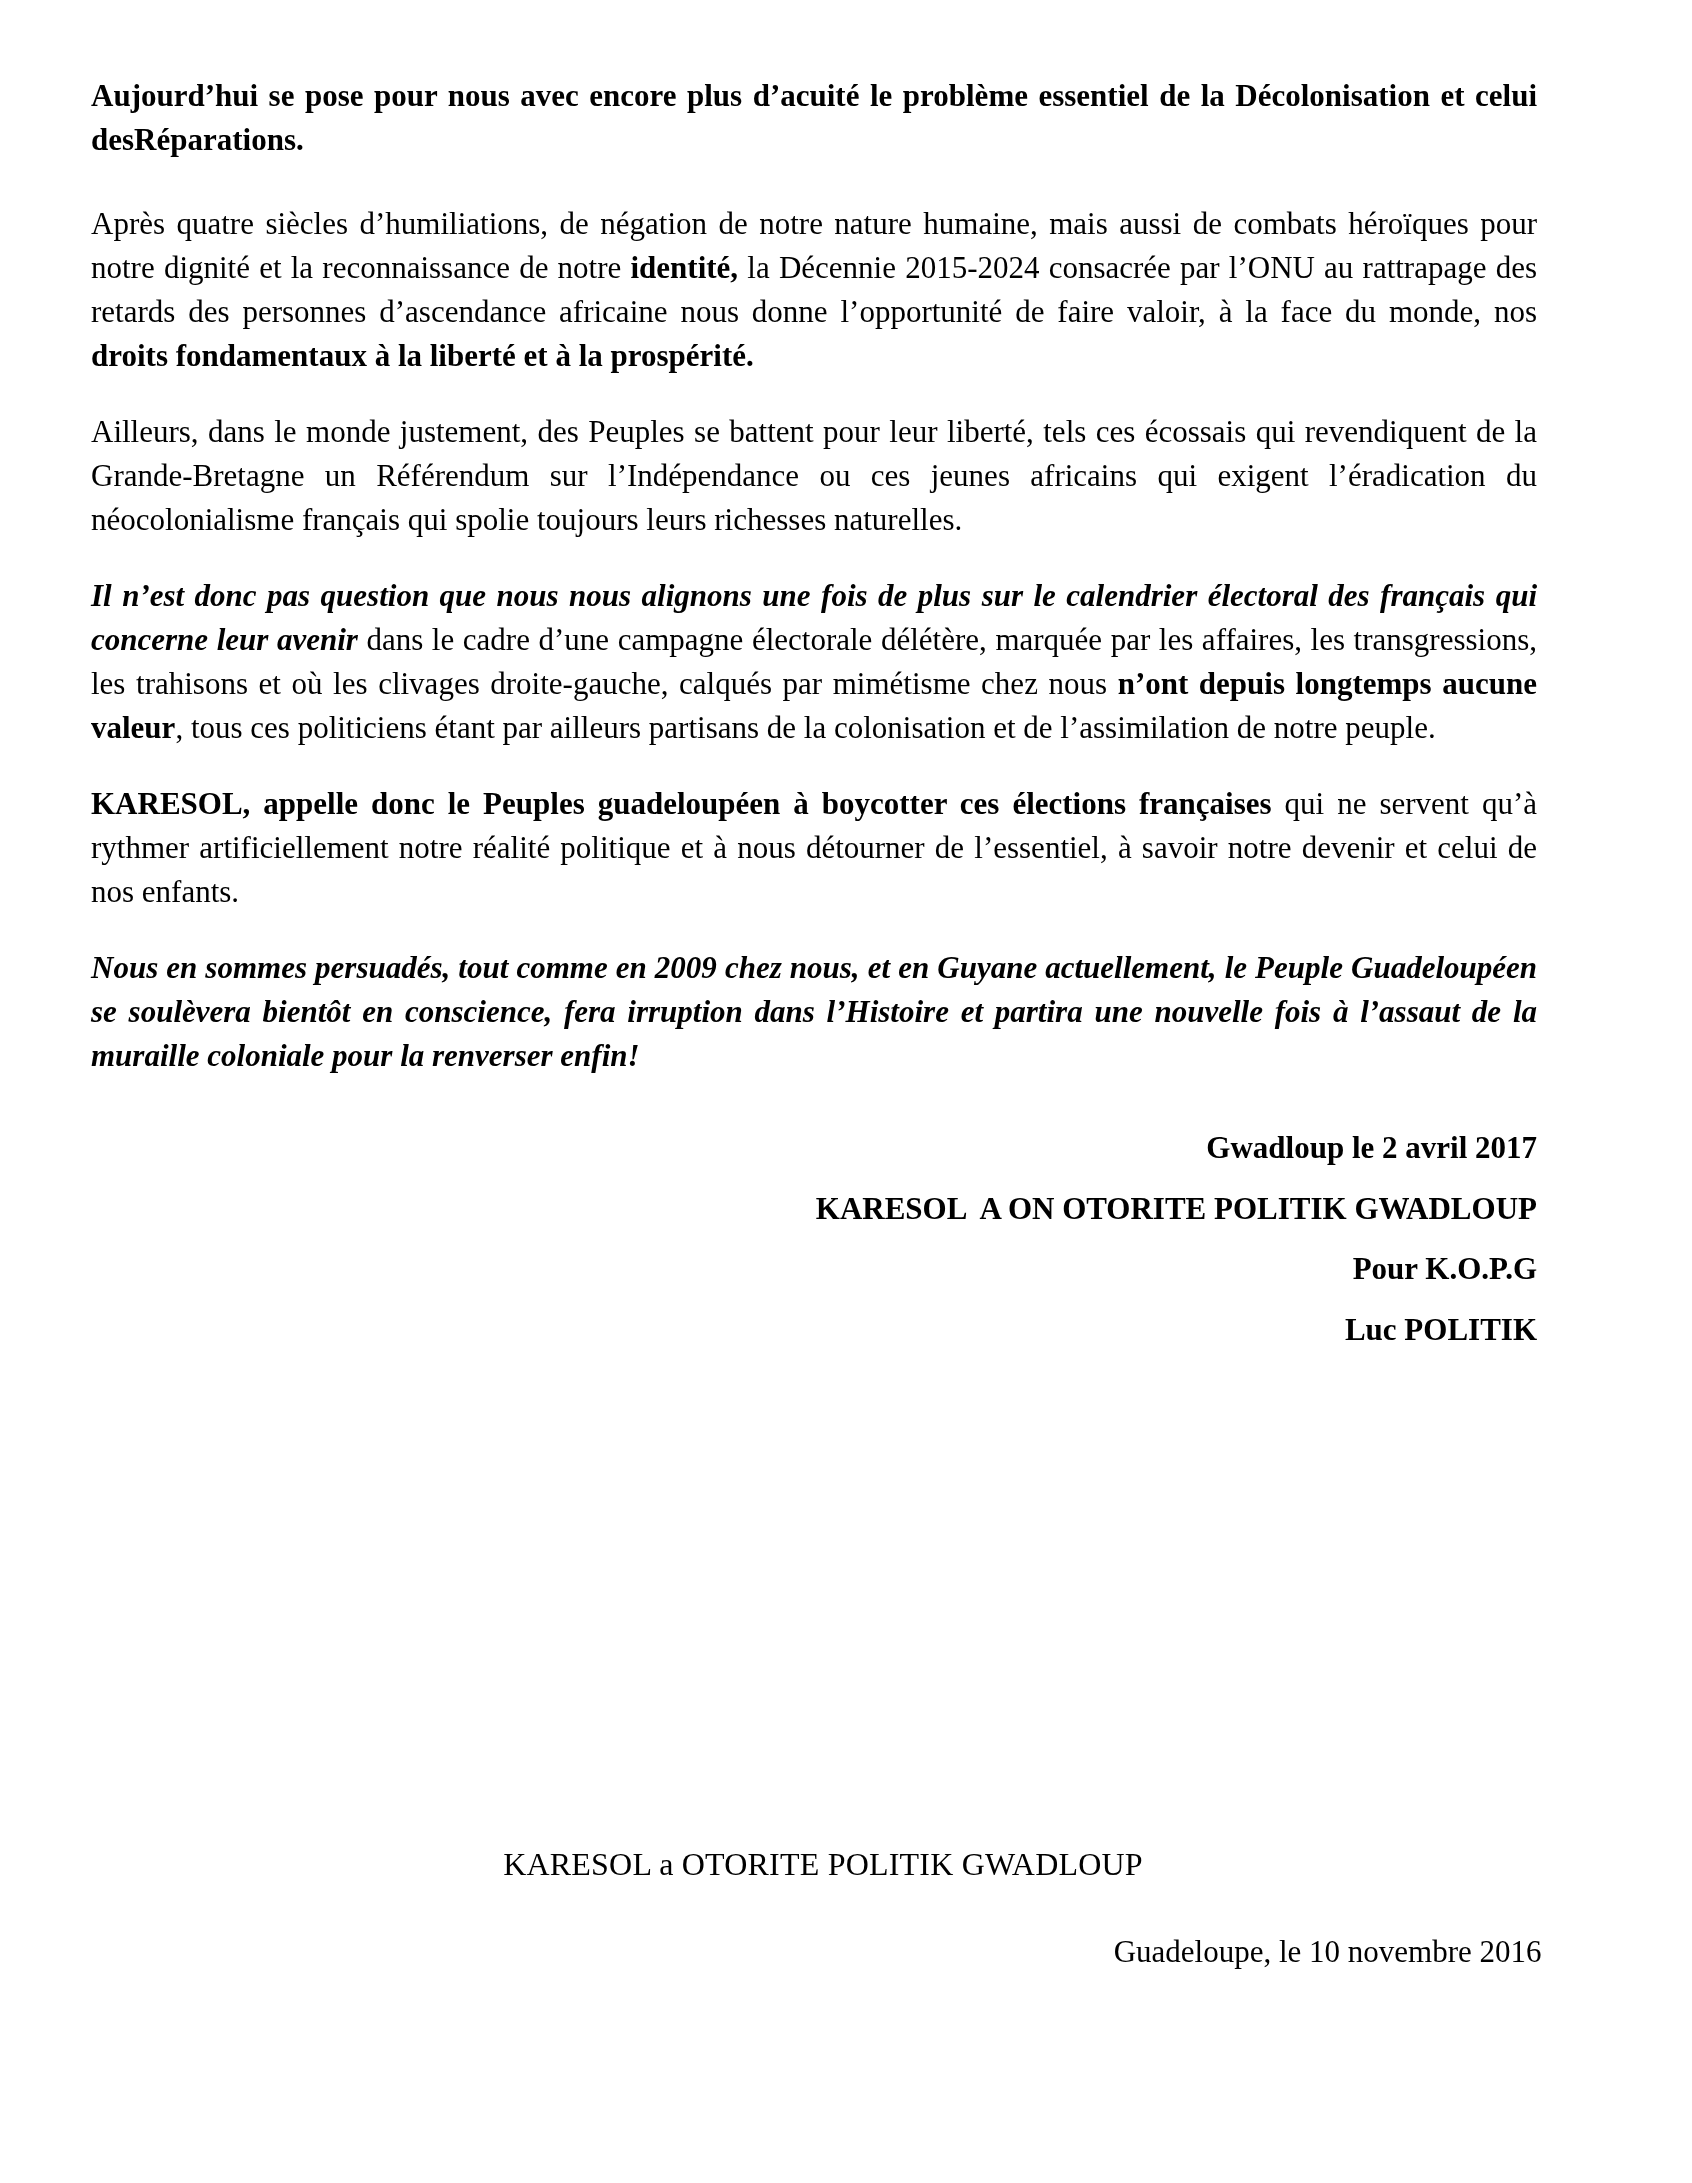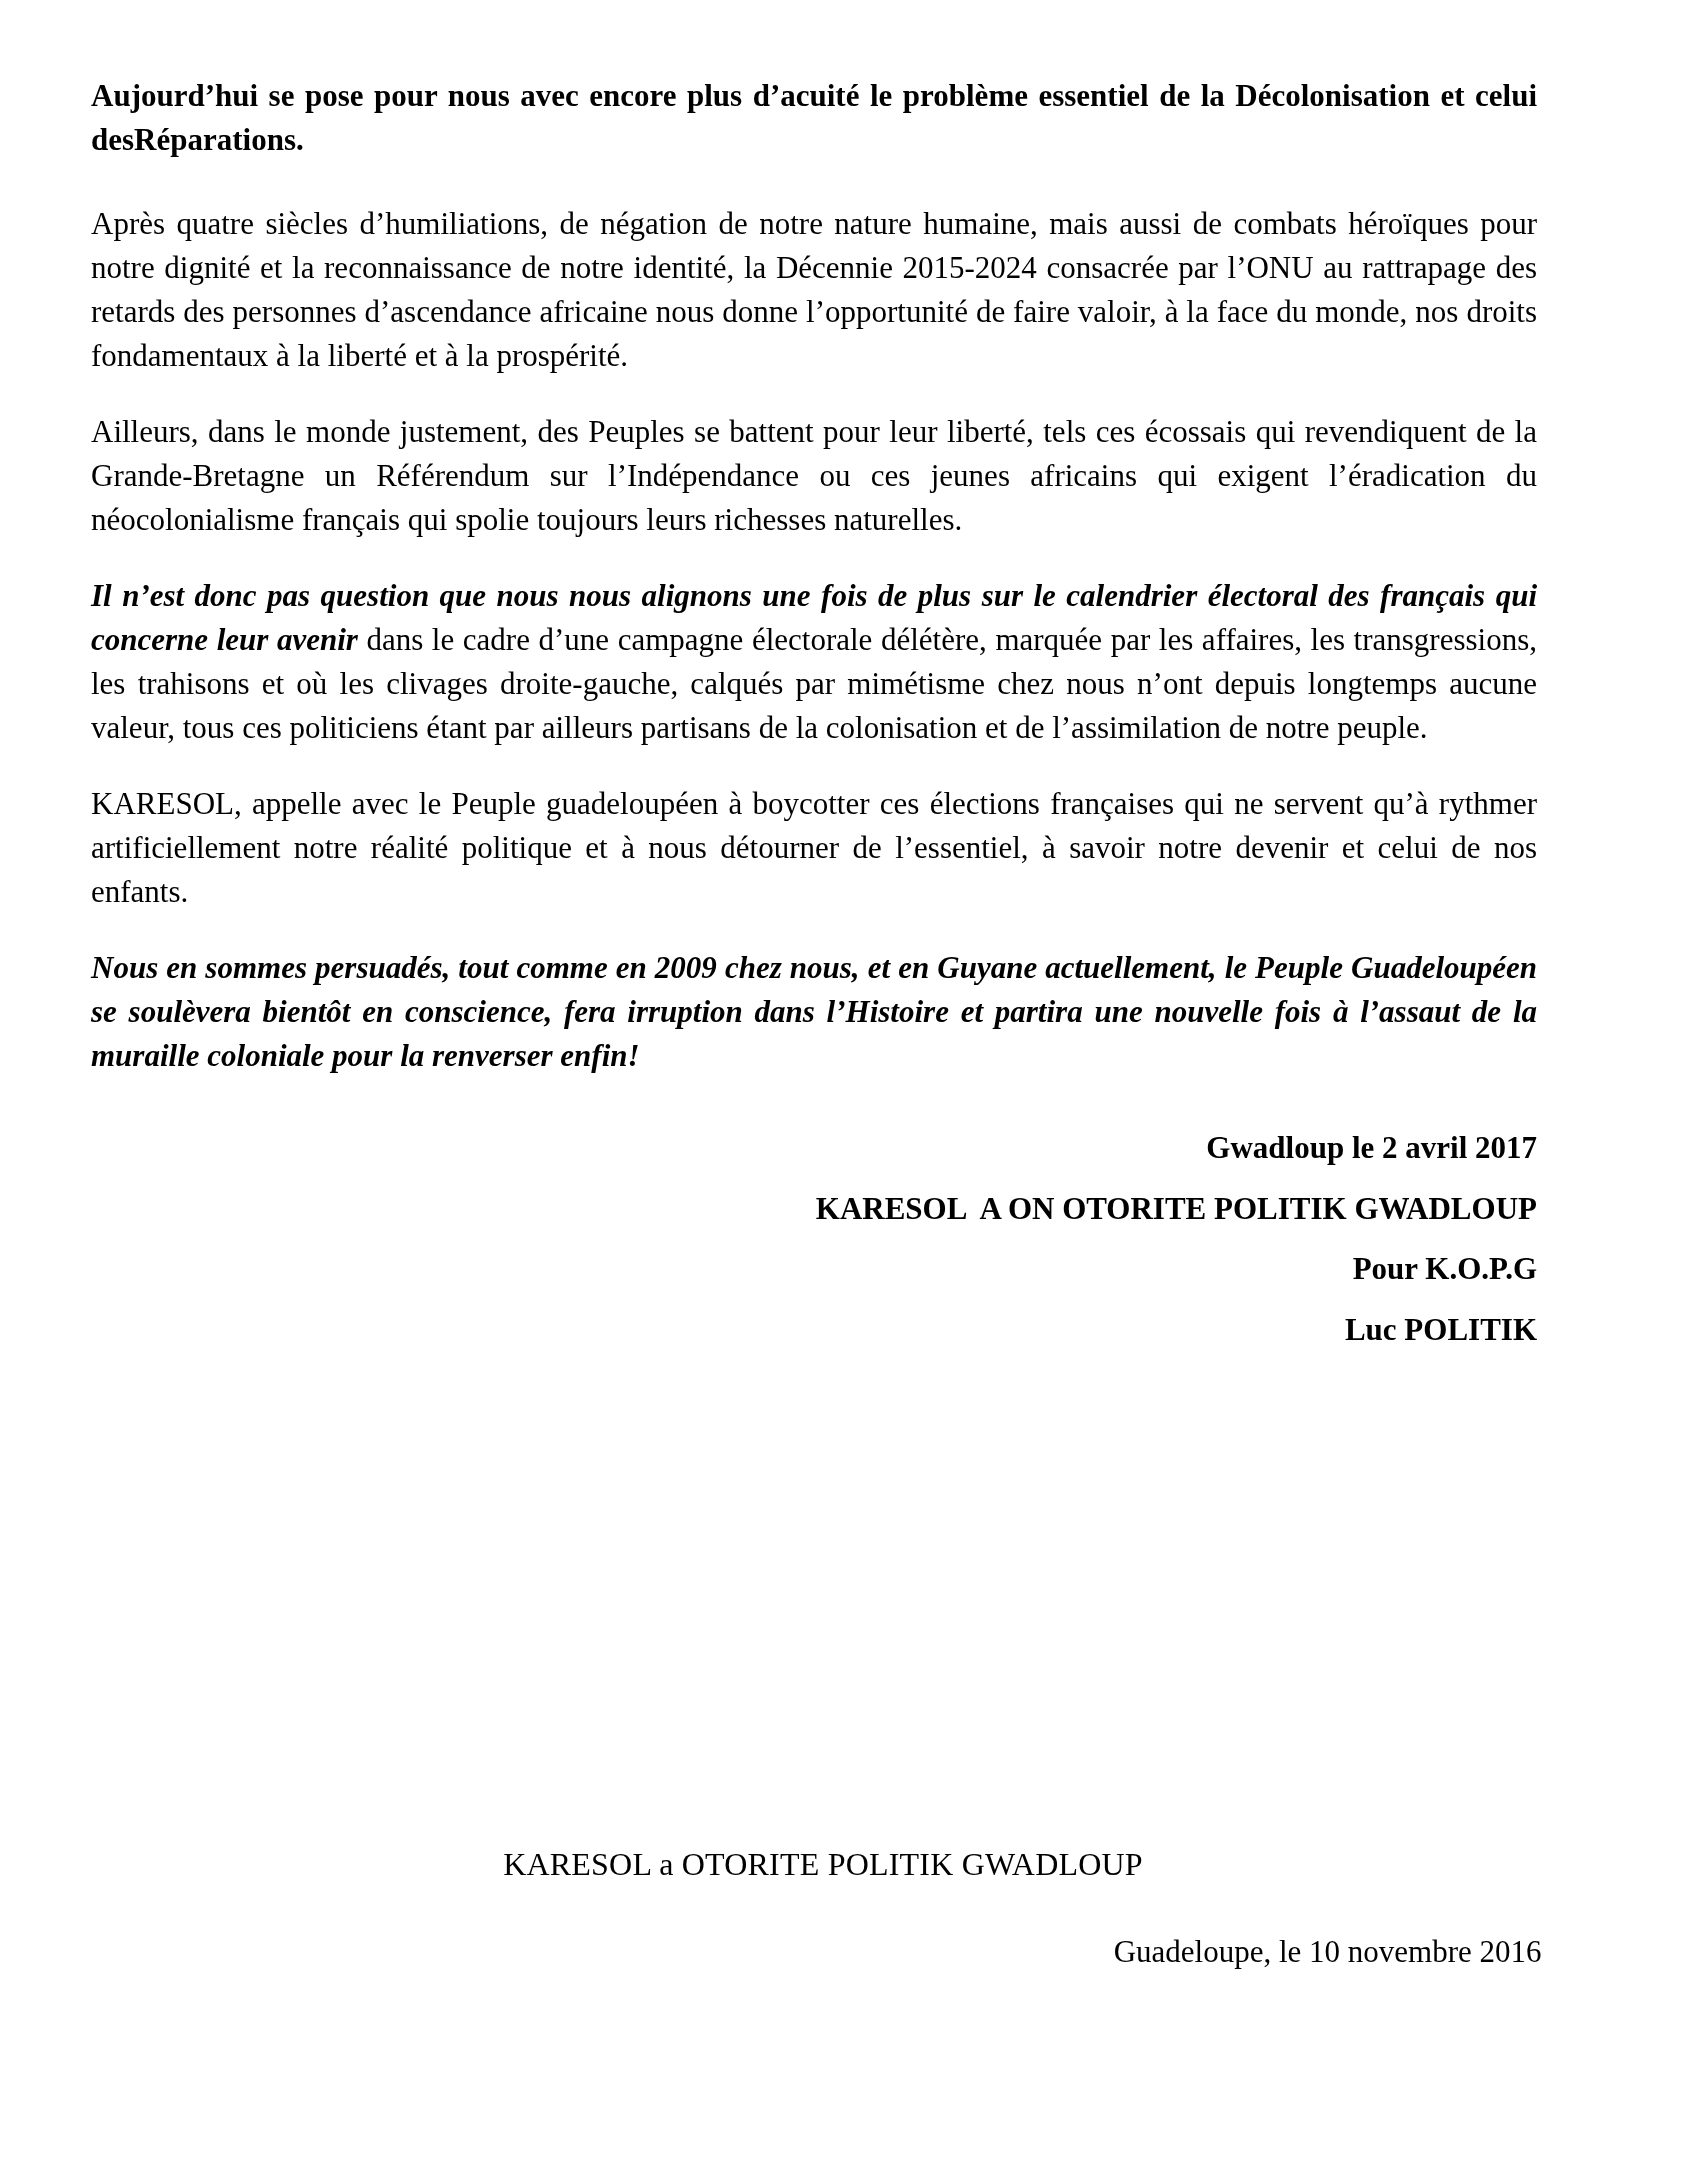--- a/index.html
+++ b/index.html
@@ -26,21 +26,21 @@
   }
   p {
     margin: 0 0 32px 0;
     font-size: 31px;
     line-height: 1.42;
     text-align: justify;
     text-justify: inter-word;
   }
   p:last-child { margin-bottom: 0; }
 
-  .bold { font-weight: normal; }
+  .bold { font-weight: bold; }
   .bolditalic { font-weight: bold; font-style: italic; }
 
   .p-lead {
     font-weight: bold;
     margin-bottom: 40px;
   }
   .p-normal {
     font-weight: normal;
   }
   .p-closing {
@@ -100,21 +100,21 @@
 
     <p class="p-normal">
       <span>Ailleurs, dans le monde justement, des Peuples se battent pour leur liberté, tels ces écossais qui revendiquent de la Grande-Bretagne un Référendum sur l’Indépendance ou ces jeunes africains qui exigent l’éradication du néocolonialisme français qui spolie toujours leurs richesses naturelles.</span>
     </p>
 
     <p class="p-normal">
       <span class="bolditalic">Il n’est donc pas question que nous nous alignons une fois de plus sur le calendrier électoral des français qui concerne leur avenir</span><span> dans le cadre d’une campagne électorale délétère, marquée par les affaires, les transgressions, les trahisons et où les clivages droite-gauche, calqués par mimétisme chez nous </span><span class="bold">n’ont depuis longtemps aucune valeur</span><span>, tous ces politiciens étant par ailleurs partisans de la colonisation et de l’assimilation de notre peuple.</span>
     </p>
 
     <p class="p-normal">
-      <span class="bold">KARESOL, appelle avec le Peuple guadeloupéen à boycotter ces élections françaises</span><span> qui ne servent qu’à rythmer artificiellement notre réalité politique et à nous détourner de l’essentiel, à savoir notre devenir et celui de nos enfants.</span>
+      <span class="bold">KARESOL, appelle donc le Peuples guadeloupéen à boycotter ces élections françaises</span><span> qui ne servent qu’à rythmer artificiellement notre réalité politique et à nous détourner de l’essentiel, à savoir notre devenir et celui de nos enfants.</span>
     </p>
 
     <p class="p-closing">
       <span>Nous en sommes persuadés, tout comme en 2009 chez nous, et en Guyane actuellement, le Peuple Guadeloupéen se soulèvera bientôt en conscience, fera irruption dans l’Histoire et partira une nouvelle fois à l’assaut de la muraille coloniale pour la renverser enfin!</span>
     </p>
 
     <div class="signature-block">
       <span class="sig-line">Gwadloup le 2 avril 2017</span>
       <span class="sig-line">KARESOL  A ON OTORITE POLITIK GWADLOUP</span>
       <span class="sig-line">Pour K.O.P.G</span>

